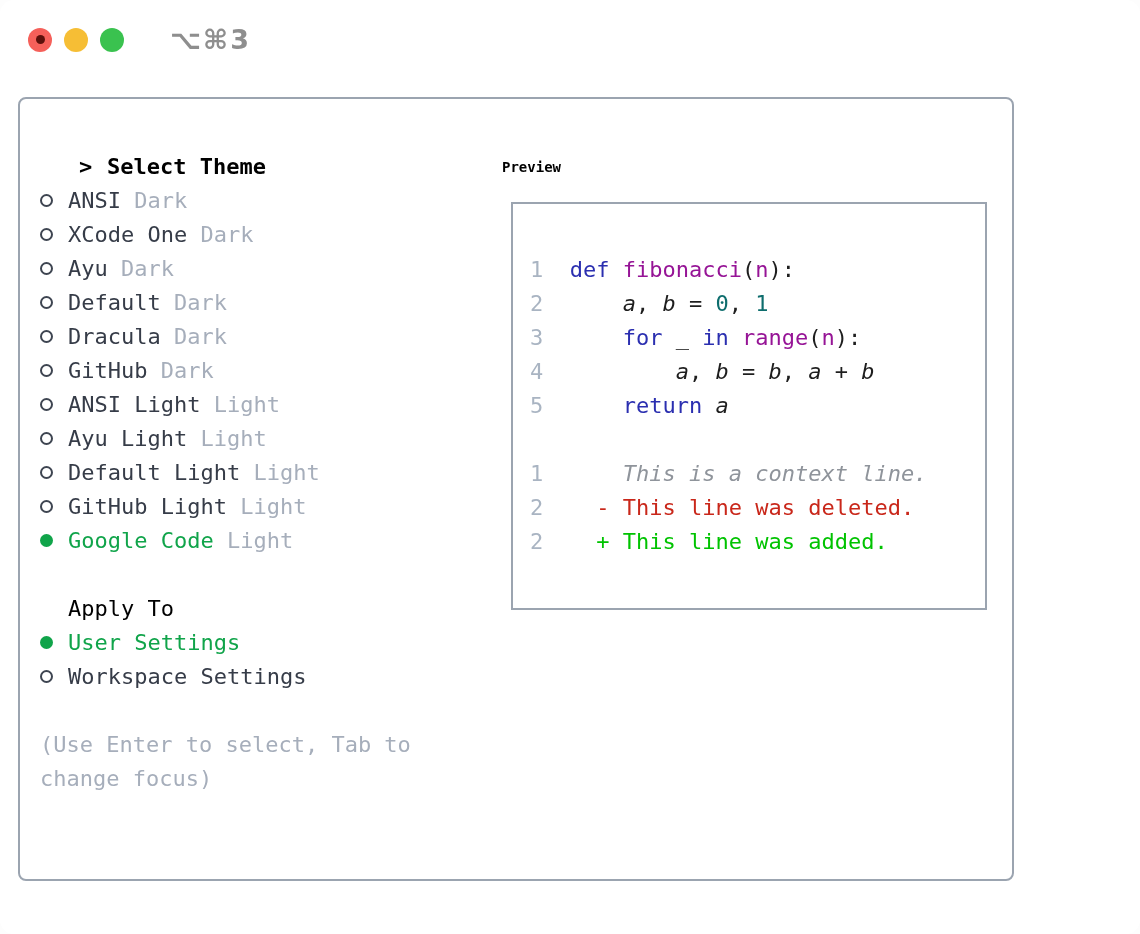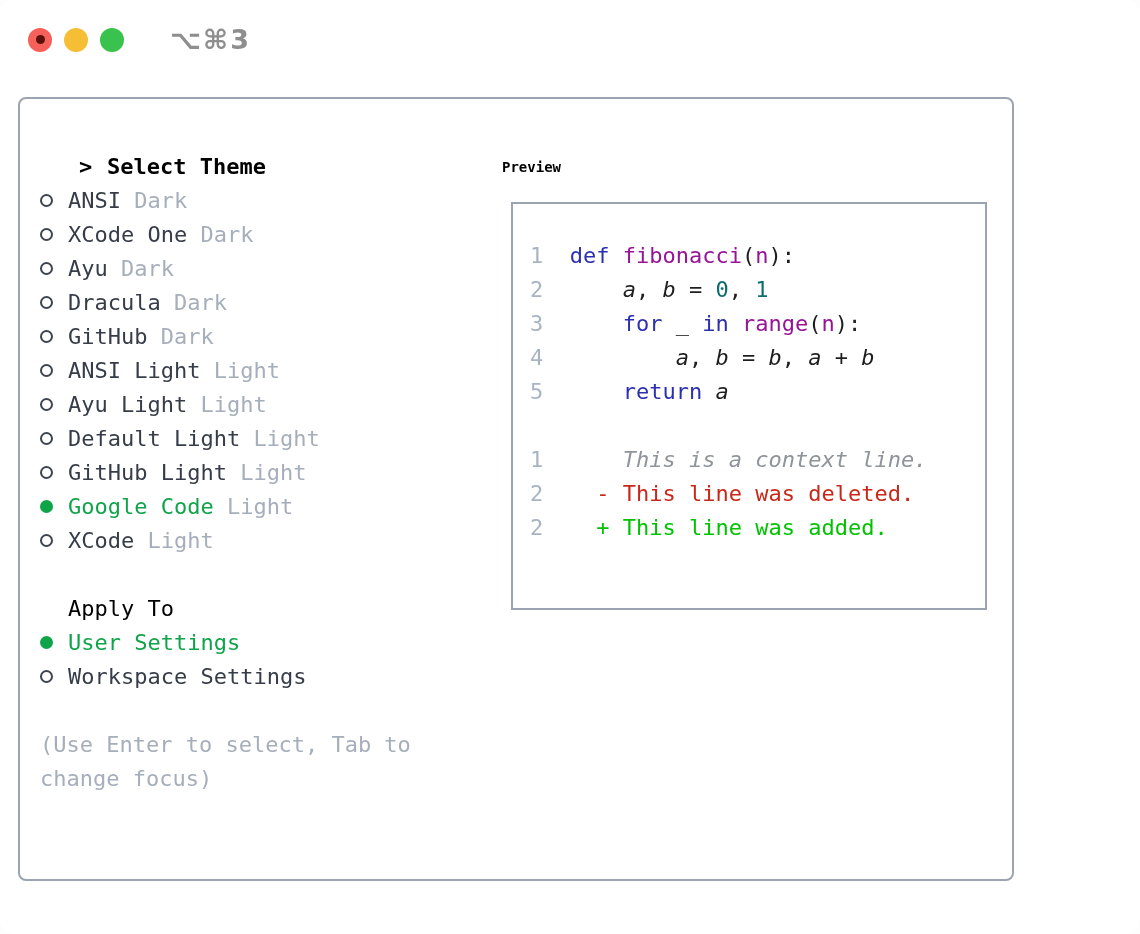--- a/index.html
+++ b/index.html
@@ -50,21 +50,21 @@
   .help{color:var(--muted_label);}
   .blank{height:34px;}
   
   .preview-title{
     position:absolute;left:482px;top:51px;height:34px;line-height:34px;
     font-size:14px;font-weight:700;color:#000;
   }
   .preview-box{
     position:absolute;left:491px;top:103px;width:476px;height:408px;
     box-sizing:border-box;border:2px solid var(--border_gray);background:#fff;
-    padding:35px 0 0 17px;overflow:hidden;
+    padding:49px 0 0 17px;overflow:hidden;
   }
   .code-line{height:34px;line-height:34px;font-size:22px;white-space:pre;}
   .ln{color:var(--line_number_gray);}
   .pl{color:#1e1e1e;}
   .kw{color:var(--keyword_blue);}
   .fn{color:var(--function_purple);}
   .lit{color:var(--number_teal);}
   .var{color:#1e1e1e;font-style:italic;}
   .ctx{color:var(--context_gray);font-style:italic;}
   .del{color:var(--deleted_red);}
@@ -86,28 +86,28 @@
 
   <div class="panel">
 
     <div class="left-col">
       <div class="row header-row"><span class="mk">&gt;</span><span>Select Theme</span></div>
 
       <div id="theme-list">
           <div class="row item"><span class="mk"><span class="circle"></span></span><span class="name">ANSI</span><span class="variant"> Dark</span></div>
           <div class="row item"><span class="mk"><span class="circle"></span></span><span class="name">XCode One</span><span class="variant"> Dark</span></div>
           <div class="row item"><span class="mk"><span class="circle"></span></span><span class="name">Ayu</span><span class="variant"> Dark</span></div>
+          <div class="row item"><span class="mk"><span class="circle"></span></span><span class="name">Default</span><span class="variant"> Dark</span></div>
           <div class="row item"><span class="mk"><span class="circle"></span></span><span class="name">Dracula</span><span class="variant"> Dark</span></div>
           <div class="row item"><span class="mk"><span class="circle"></span></span><span class="name">GitHub</span><span class="variant"> Dark</span></div>
           <div class="row item"><span class="mk"><span class="circle"></span></span><span class="name">ANSI Light</span><span class="variant"> Light</span></div>
           <div class="row item"><span class="mk"><span class="circle"></span></span><span class="name">Ayu Light</span><span class="variant"> Light</span></div>
           <div class="row item"><span class="mk"><span class="circle"></span></span><span class="name">Default Light</span><span class="variant"> Light</span></div>
           <div class="row item"><span class="mk"><span class="circle"></span></span><span class="name">GitHub Light</span><span class="variant"> Light</span></div>
           <div class="row item selected"><span class="mk"><span class="dotf"></span></span><span class="name">Google Code</span><span class="variant"> Light</span></div>
-          <div class="row item"><span class="mk"><span class="circle"></span></span><span class="name">XCode</span><span class="variant"> Light</span></div>
         </div>
 
       <div class="row blank"></div>
 
       <div class="row apply-header"><span class="mk"></span><span>Apply To</span></div>
 
       <div id="apply-list">
           <div class="row item selected"><span class="mk"><span class="dotf"></span></span><span class="name">User Settings</span></div>
           <div class="row item"><span class="mk"><span class="circle"></span></span><span class="name">Workspace Settings</span></div>
         </div>

